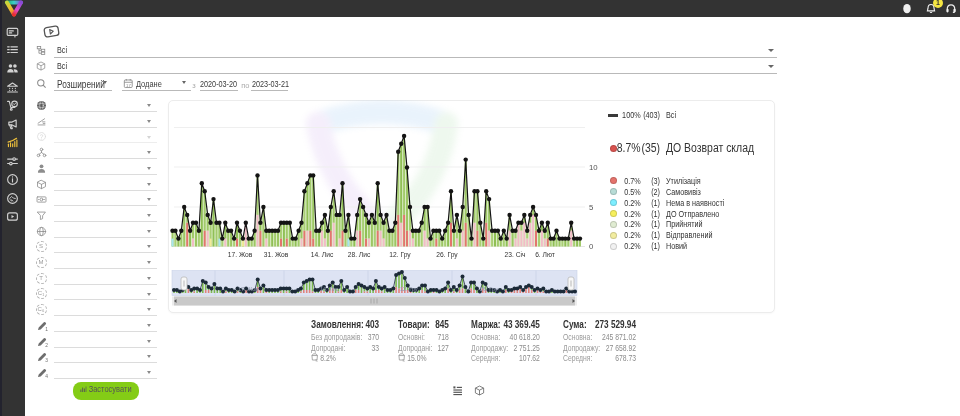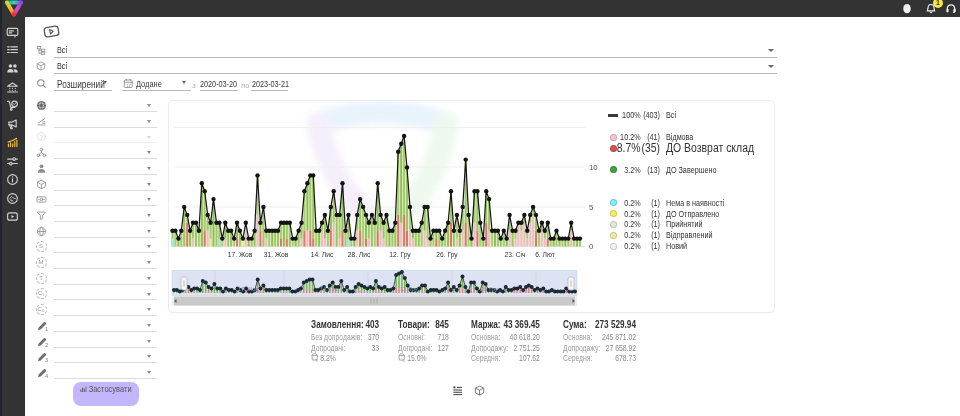--- a/index.html
+++ b/index.html
@@ -267,21 +267,21 @@
     </svg>
     <div style="position:absolute;left:53.5px;top:362.2px;width:103.5px;height:1px;background:#dcdcdc"></div>
     <div style="position:absolute;left:147.4px;top:355.3px;width:0;height:0;border-left:2.7px solid transparent;border-right:2.7px solid transparent;border-top:3.3px solid #8a8a8a"></div>
     <svg style="position:absolute;left:35.5px;top:366.9px" width="12" height="12" viewBox="0 0 16 16">
       <path d="M2.6,13.4 L3.6,10 L10.5,3.1 Q11.5,2.1 12.8,3.4 Q14.1,4.7 13.1,5.7 L6.2,12.6 Z" fill="#6e6e6e"></path>
       <text x="12.4" y="15.3" font-size="6.5" fill="#6e6e6e" font-family="Liberation Sans,sans-serif">4</text>
     </svg>
     <div style="position:absolute;left:53.5px;top:377.9px;width:103.5px;height:1px;background:#dcdcdc"></div>
     <div style="position:absolute;left:147.4px;top:371.0px;width:0;height:0;border-left:2.7px solid transparent;border-right:2.7px solid transparent;border-top:3.3px solid #8a8a8a"></div>
 
-<div class="abs" style="left:73px;top:382px;width:66px;height:24px;background:#c4b5fd;border-radius:8px;font-size:8.5px;color:#555;text-align:center;line-height:15px"><span style="display:inline-block;transform:scaleX(0.88);transform-origin:50% 50%;white-space:nowrap"><svg width="8" height="8" viewBox="0 0 16 16" style="vertical-align:-1px">
+<div class="abs" style="left:73px;top:382px;width:66px;height:18px;background:#84cc16;border-radius:8px;font-size:8.5px;color:#555;text-align:center;line-height:15px"><span style="display:inline-block;transform:scaleX(0.88);transform-origin:50% 50%;white-space:nowrap"><svg width="8" height="8" viewBox="0 0 16 16" style="vertical-align:-1px">
           <g stroke="#555" stroke-width="2">
             <line x1="3" y1="14" x2="3" y2="9"></line>
             <line x1="7" y1="14" x2="7" y2="5"></line>
             <line x1="11" y1="14" x2="11" y2="7"></line>
             <line x1="15" y1="14" x2="15" y2="3"></line>
           </g>
         </svg> Застосувати</span></div>
 
 <div class="abs" style="left:168px;top:100px;width:607px;height:213px;border:1px solid #ececec;border-radius:5px;background:#fff;box-shadow:0 1px 2px rgba(0,0,0,0.03)"></div>
 
@@ -1032,37 +1032,37 @@
       </g>
       <path d="M176.5,299 L174,301 L176.5,303 Z" fill="#555"></path>
       <path d="M572.5,299 L575,301 L572.5,303 Z" fill="#555"></path>
     </svg>
 <div style="position:absolute;left:607px;top:110.3px;width:180px;height:10.9px;line-height:10.9px;white-space:nowrap;font-size:8.3px;color:#333">
       <span style="position:absolute;left:1px;top:4px;width:10px;height:2.6px;background:#3a3a3a"></span>
       <span style="position:absolute;left:0;width:33.6px;text-align:right;transform:scaleX(0.87);transform-origin:100% 50%">100%</span>
       <span style="position:absolute;left:0;width:53px;text-align:right;transform:scaleX(0.87);transform-origin:100% 50%">(403)</span>
       <span style="position:absolute;left:59.3px;transform:scaleX(0.87);transform-origin:0 50%">Всі</span>
     </div>
-    <div style="position:absolute;left:607px;top:132.2px;width:180px;height:10.9px;line-height:10.9px;white-space:nowrap;font-size:8.3px;color:#333">
-      <span style="position:absolute;left:2.5px;top:1.5px;width:7px;height:7px;border-radius:50%;background:#f5c6ce;border:1px solid rgba(0,0,0,0.15);box-sizing:border-box"></span>
-      <span style="position:absolute;left:0;width:33.6px;text-align:right;transform:scaleX(0.87);transform-origin:100% 50%">10.2%</span>
-      <span style="position:absolute;left:0;width:53px;text-align:right;transform:scaleX(0.87);transform-origin:100% 50%">(41)</span>
-      <span style="position:absolute;left:59.3px;transform:scaleX(0.87);transform-origin:0 50%">Відмова</span>
-    </div>
     <div style="position:absolute;left:607px;top:143.1px;width:180px;height:10.9px;line-height:10.9px;white-space:nowrap;font-size:12px;color:#333">
       <span style="position:absolute;left:2.5px;top:1.5px;width:7px;height:7px;border-radius:50%;background:#d9534f;border:1px solid rgba(0,0,0,0.15);box-sizing:border-box"></span>
       <span style="position:absolute;left:0;width:33.6px;text-align:right;transform:scaleX(0.87);transform-origin:100% 50%">8.7%</span>
       <span style="position:absolute;left:0;width:53px;text-align:right;transform:scaleX(0.87);transform-origin:100% 50%">(35)</span>
       <span style="position:absolute;left:59.3px;transform:scaleX(0.87);transform-origin:0 50%">ДО Возврат склад</span>
     </div>
-    <div style="position:absolute;left:607px;top:164.9px;width:180px;height:10.9px;line-height:10.9px;white-space:nowrap;font-size:8.3px;color:#333">
-      <span style="position:absolute;left:2.5px;top:1.5px;width:7px;height:7px;border-radius:50%;background:#44a044;border:1px solid rgba(0,0,0,0.15);box-sizing:border-box"></span>
-      <span style="position:absolute;left:0;width:33.6px;text-align:right;transform:scaleX(0.87);transform-origin:100% 50%">3.2%</span>
-      <span style="position:absolute;left:0;width:53px;text-align:right;transform:scaleX(0.87);transform-origin:100% 50%">(13)</span>
-      <span style="position:absolute;left:59.3px;transform:scaleX(0.87);transform-origin:0 50%">ДО Завершено</span>
+    <div style="position:absolute;left:607px;top:175.8px;width:180px;height:10.9px;line-height:10.9px;white-space:nowrap;font-size:8.3px;color:#333">
+      <span style="position:absolute;left:2.5px;top:1.5px;width:7px;height:7px;border-radius:50%;background:#e4736c;border:1px solid rgba(0,0,0,0.15);box-sizing:border-box"></span>
+      <span style="position:absolute;left:0;width:33.6px;text-align:right;transform:scaleX(0.87);transform-origin:100% 50%">0.7%</span>
+      <span style="position:absolute;left:0;width:53px;text-align:right;transform:scaleX(0.87);transform-origin:100% 50%">(3)</span>
+      <span style="position:absolute;left:59.3px;transform:scaleX(0.87);transform-origin:0 50%">Утилізація</span>
+    </div>
+    <div style="position:absolute;left:607px;top:186.7px;width:180px;height:10.9px;line-height:10.9px;white-space:nowrap;font-size:8.3px;color:#333">
+      <span style="position:absolute;left:2.5px;top:1.5px;width:7px;height:7px;border-radius:50%;background:#b8dcd6;border:1px solid rgba(0,0,0,0.15);box-sizing:border-box"></span>
+      <span style="position:absolute;left:0;width:33.6px;text-align:right;transform:scaleX(0.87);transform-origin:100% 50%">0.5%</span>
+      <span style="position:absolute;left:0;width:53px;text-align:right;transform:scaleX(0.87);transform-origin:100% 50%">(2)</span>
+      <span style="position:absolute;left:59.3px;transform:scaleX(0.87);transform-origin:0 50%">Самовивіз</span>
     </div>
     <div style="position:absolute;left:607px;top:197.6px;width:180px;height:10.9px;line-height:10.9px;white-space:nowrap;font-size:8.3px;color:#333">
       <span style="position:absolute;left:2.5px;top:1.5px;width:7px;height:7px;border-radius:50%;background:#7deeff;border:1px solid rgba(0,0,0,0.15);box-sizing:border-box"></span>
       <span style="position:absolute;left:0;width:33.6px;text-align:right;transform:scaleX(0.87);transform-origin:100% 50%">0.2%</span>
       <span style="position:absolute;left:0;width:53px;text-align:right;transform:scaleX(0.87);transform-origin:100% 50%">(1)</span>
       <span style="position:absolute;left:59.3px;transform:scaleX(0.87);transform-origin:0 50%">Нема в наявності</span>
     </div>
     <div style="position:absolute;left:607px;top:208.5px;width:180px;height:10.9px;line-height:10.9px;white-space:nowrap;font-size:8.3px;color:#333">
       <span style="position:absolute;left:2.5px;top:1.5px;width:7px;height:7px;border-radius:50%;background:#f6ef5d;border:1px solid rgba(0,0,0,0.15);box-sizing:border-box"></span>
       <span style="position:absolute;left:0;width:33.6px;text-align:right;transform:scaleX(0.87);transform-origin:100% 50%">0.2%</span>

